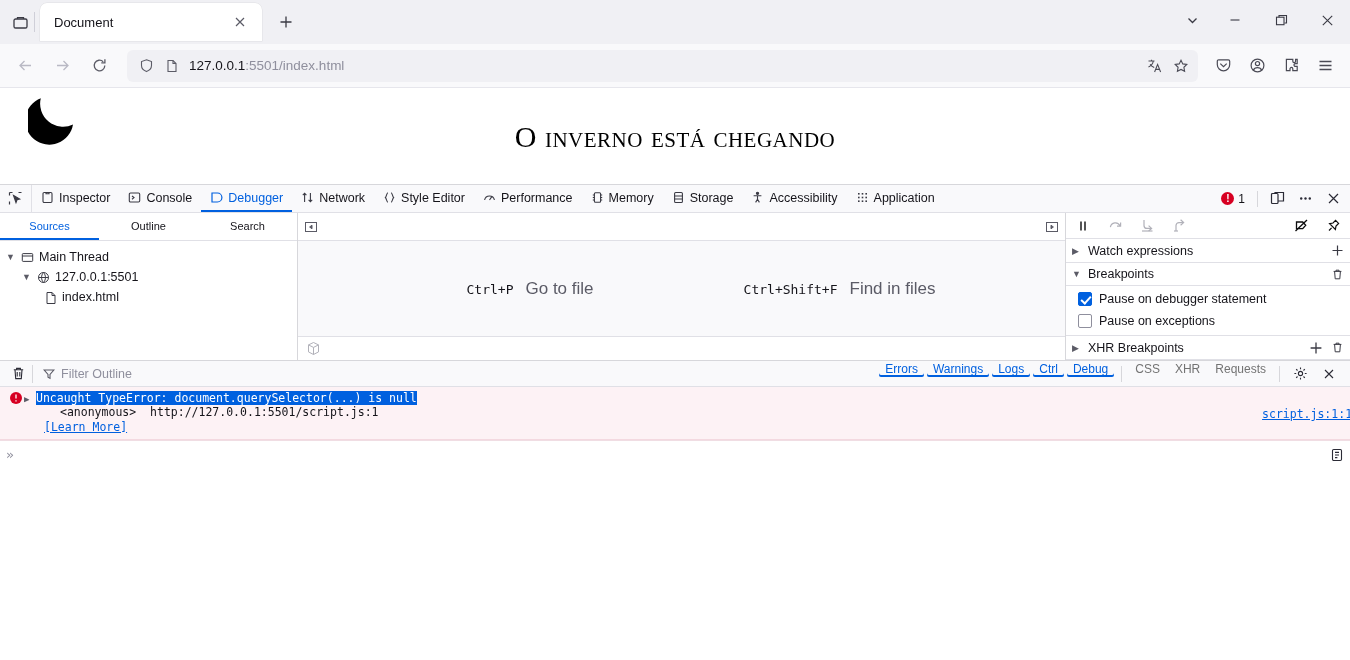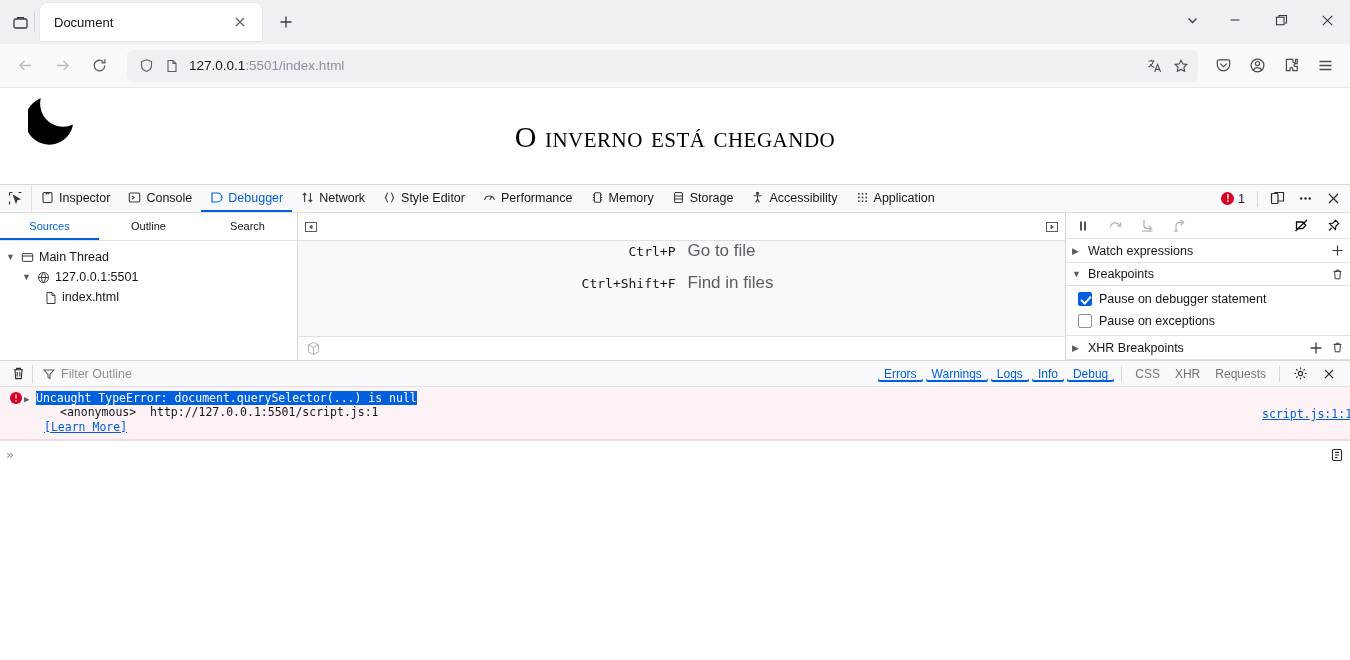--- a/index.html
+++ b/index.html
@@ -115,22 +115,22 @@
   .tree-row.l2 { padding-left: 22px; }
   .tree-row.l3 { padding-left: 45px; }
   .twisty { width: 10px; color: #5b5b66; font-size: 9px; display: flex; align-items: center; }
 
   .editor-pane { flex: 1; display: flex; flex-direction: column; background: #fff; min-width: 0; }
   .editor-tabbar {
     height: 28px; border-bottom: 1px solid #e0e0e6; display: flex; align-items: center;
     justify-content: space-between; padding: 0 6px; background: #fff;
   }
   .editor-empty {
-    flex: 1; background: #f9f9fb; display: flex; flex-direction: column;
-    align-items: center; gap: 12px;
+    flex: 1; background: #f9f9fb; display: flex; flex-direction: row;
+    align-items: center; justify-content: center; gap: 12px;
   }
   .shortcut-row { display: flex; align-items: baseline; gap: 12px; }
   .shortcut-key { font-family: "DejaVu Sans Mono", monospace; font-size: 13px; color: #15141a; text-align: right; width: 150px; }
   .shortcut-label { font-size: 17px; color: #5b5b66; width: 150px; }
   .editor-footer { height: 24px; border-top: 1px solid #e0e0e6; display: flex; align-items: center; padding-left: 8px; background: #fff; }
 
   .right-pane { width: 285px; border-left: 1px solid #d7d7db; display: flex; flex-direction: column; background: #fff; }
   .dbg-controls {
     height: 28px; display: flex; align-items: center; padding: 0 6px; gap: 10px;
     border-bottom: 1px solid #e0e0e6;
@@ -153,21 +153,21 @@
 
   
   .console { flex: 1; display: flex; flex-direction: column; min-height: 0; background: #fff; }
   .con-toolbar {
     height: 26px; display: flex; align-items: center; border-bottom: 1px solid #e0e0e6;
     background: #f9f9fb; padding: 0 4px; flex: none;
   }
   .con-trash { width: 28px; display: flex; align-items: center; justify-content: center; color: #2b2b36; }
   .con-filter { display: flex; align-items: center; gap: 6px; padding-left: 10px; border-left: 1px solid #d7d7db; height: 18px; }
   .con-filter-text { font-size: 12.5px; color: #8f8f9d; }
-  .con-filters { margin-left: auto; display: flex; align-items: center; gap: 3px; padding-right: 4px; }
+  .con-filters { margin-left: auto; display: flex; align-items: flex-start; gap: 3px; padding-right: 4px; }
   .fbtn { font-size: 12px; padding: 1px 6px; border-radius: 2px; color: #737373; }
   .fbtn.on { color: #0060df; box-shadow: inset 0 -2px 0 #0060df; }
   .con-body { flex: 1; overflow: hidden; position: relative; }
   .con-msg {
     background: #fdf2f5; border-bottom: 1px solid #f4d9e0; padding: 4px 6px 5px 8px;
     display: flex; position: relative; font-family: "DejaVu Sans Mono", monospace; font-size: 11.5px;
   }
   .con-msg-icon { width: 16px; color: #d70022; display: flex; align-items: flex-start; justify-content: center; padding-top: 1px; }
   .con-arrow { width: 12px; color: #5b5b66; font-size: 9px; padding-top: 3px; }
   .con-msg-text { flex: 1; line-height: 1.25; color: #15141a; }
@@ -632,21 +632,21 @@
             <svg width="12" height="12" viewBox="0 0 12 12" stroke="#5b5b66" stroke-width="1.1" fill="none">
                 <path d="M1.2 2h9.6L7 6.4v4L5 9.2V6.4z"></path>
               </svg>
           </span>
           <span class="con-filter-text">Filter Outline</span>
         </div>
         <div class="con-filters">
           <span class="fbtn on">Errors</span>
           <span class="fbtn on">Warnings</span>
           <span class="fbtn on">Logs</span>
-          <span class="fbtn on">Info</span>
+          <span class="fbtn on">Ctrl</span>
           <span class="fbtn on">Debug</span>
           <span class="sep-v"></span>
           <span class="fbtn">CSS</span>
           <span class="fbtn">XHR</span>
           <span class="fbtn">Requests</span>
           <span class="sep-v"></span>
           <span class="dt-icon-btn">
             <svg width="15" height="15" viewBox="0 0 15 15" stroke="#2b2b36" stroke-width="1.1" fill="none">
                 <circle cx="7.5" cy="7.5" r="2.1"></circle>
                 <path d="M7.5 1.4v1.8M7.5 11.8v1.8M1.4 7.5h1.8M11.8 7.5h1.8M3.2 3.2l1.3 1.3M10.5 10.5l1.3 1.3M11.8 3.2l-1.3 1.3M4.5 10.5l-1.3 1.3"></path>

